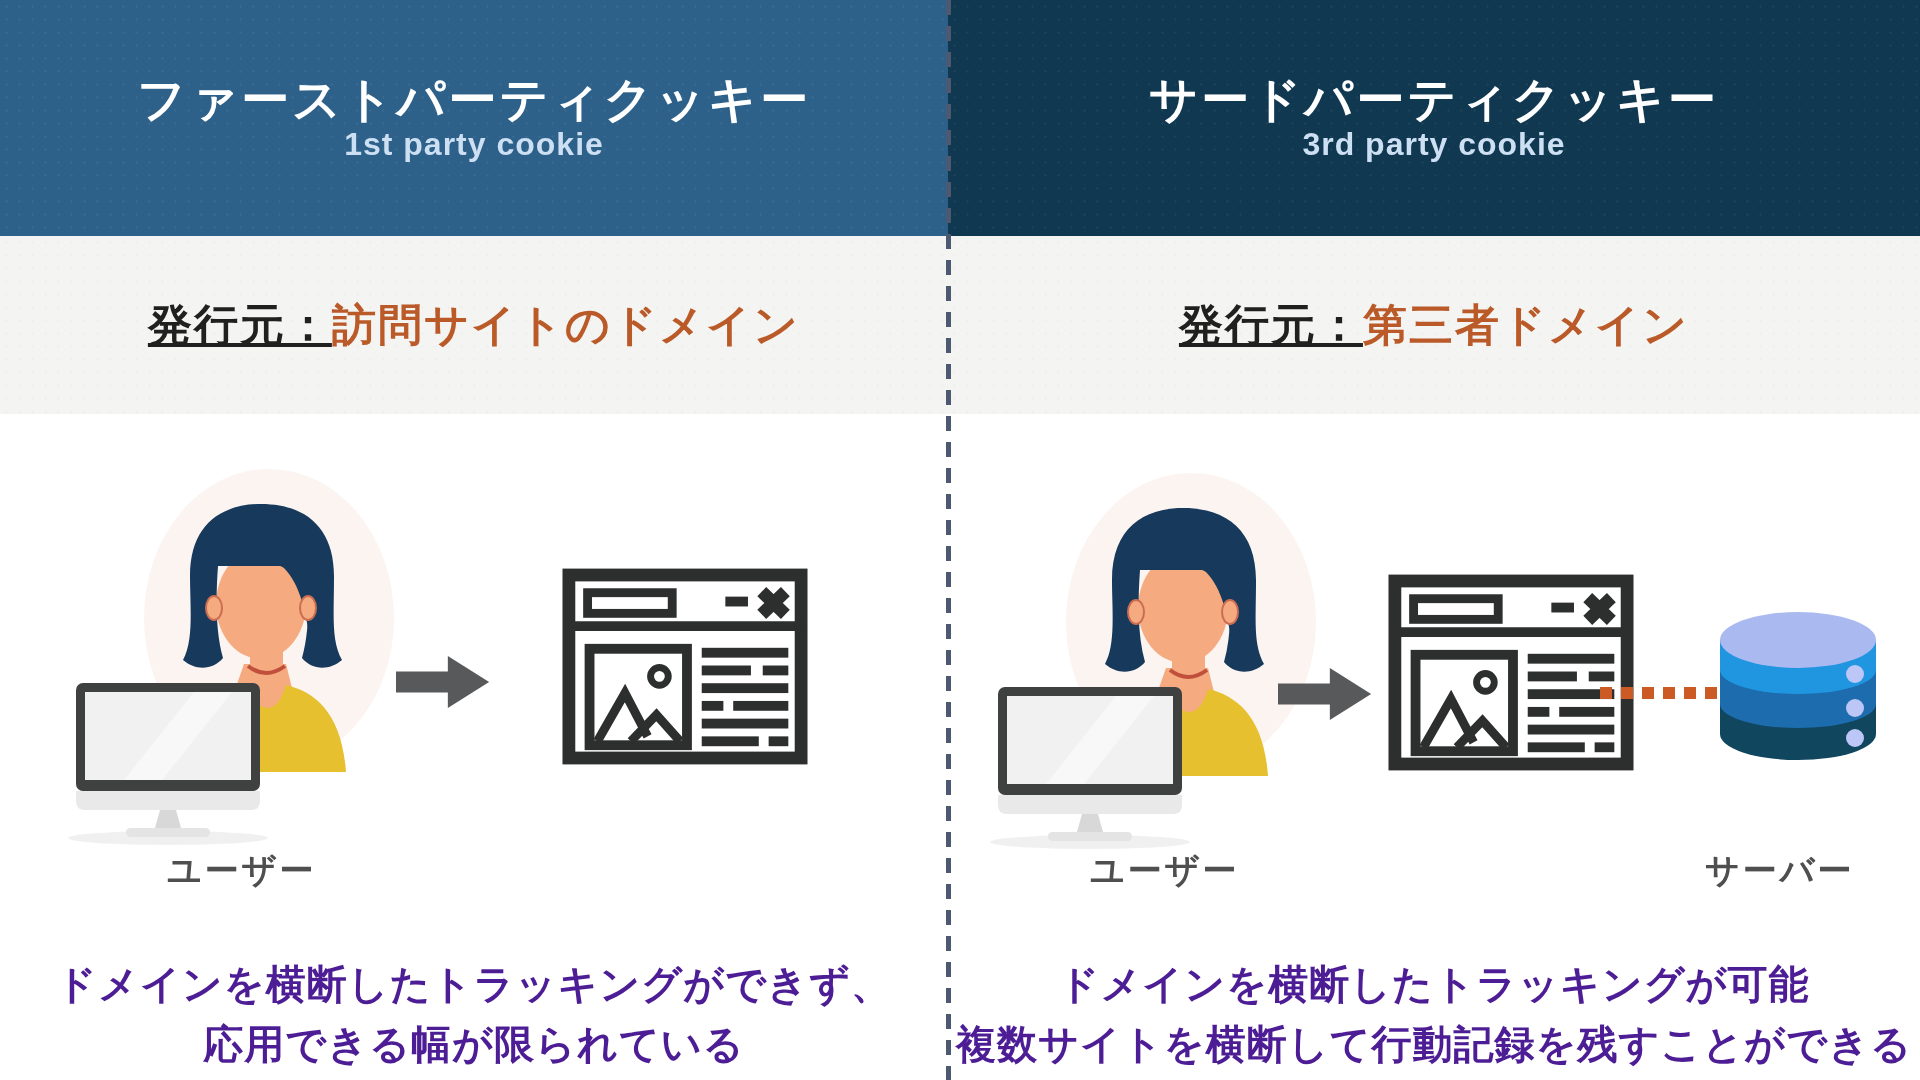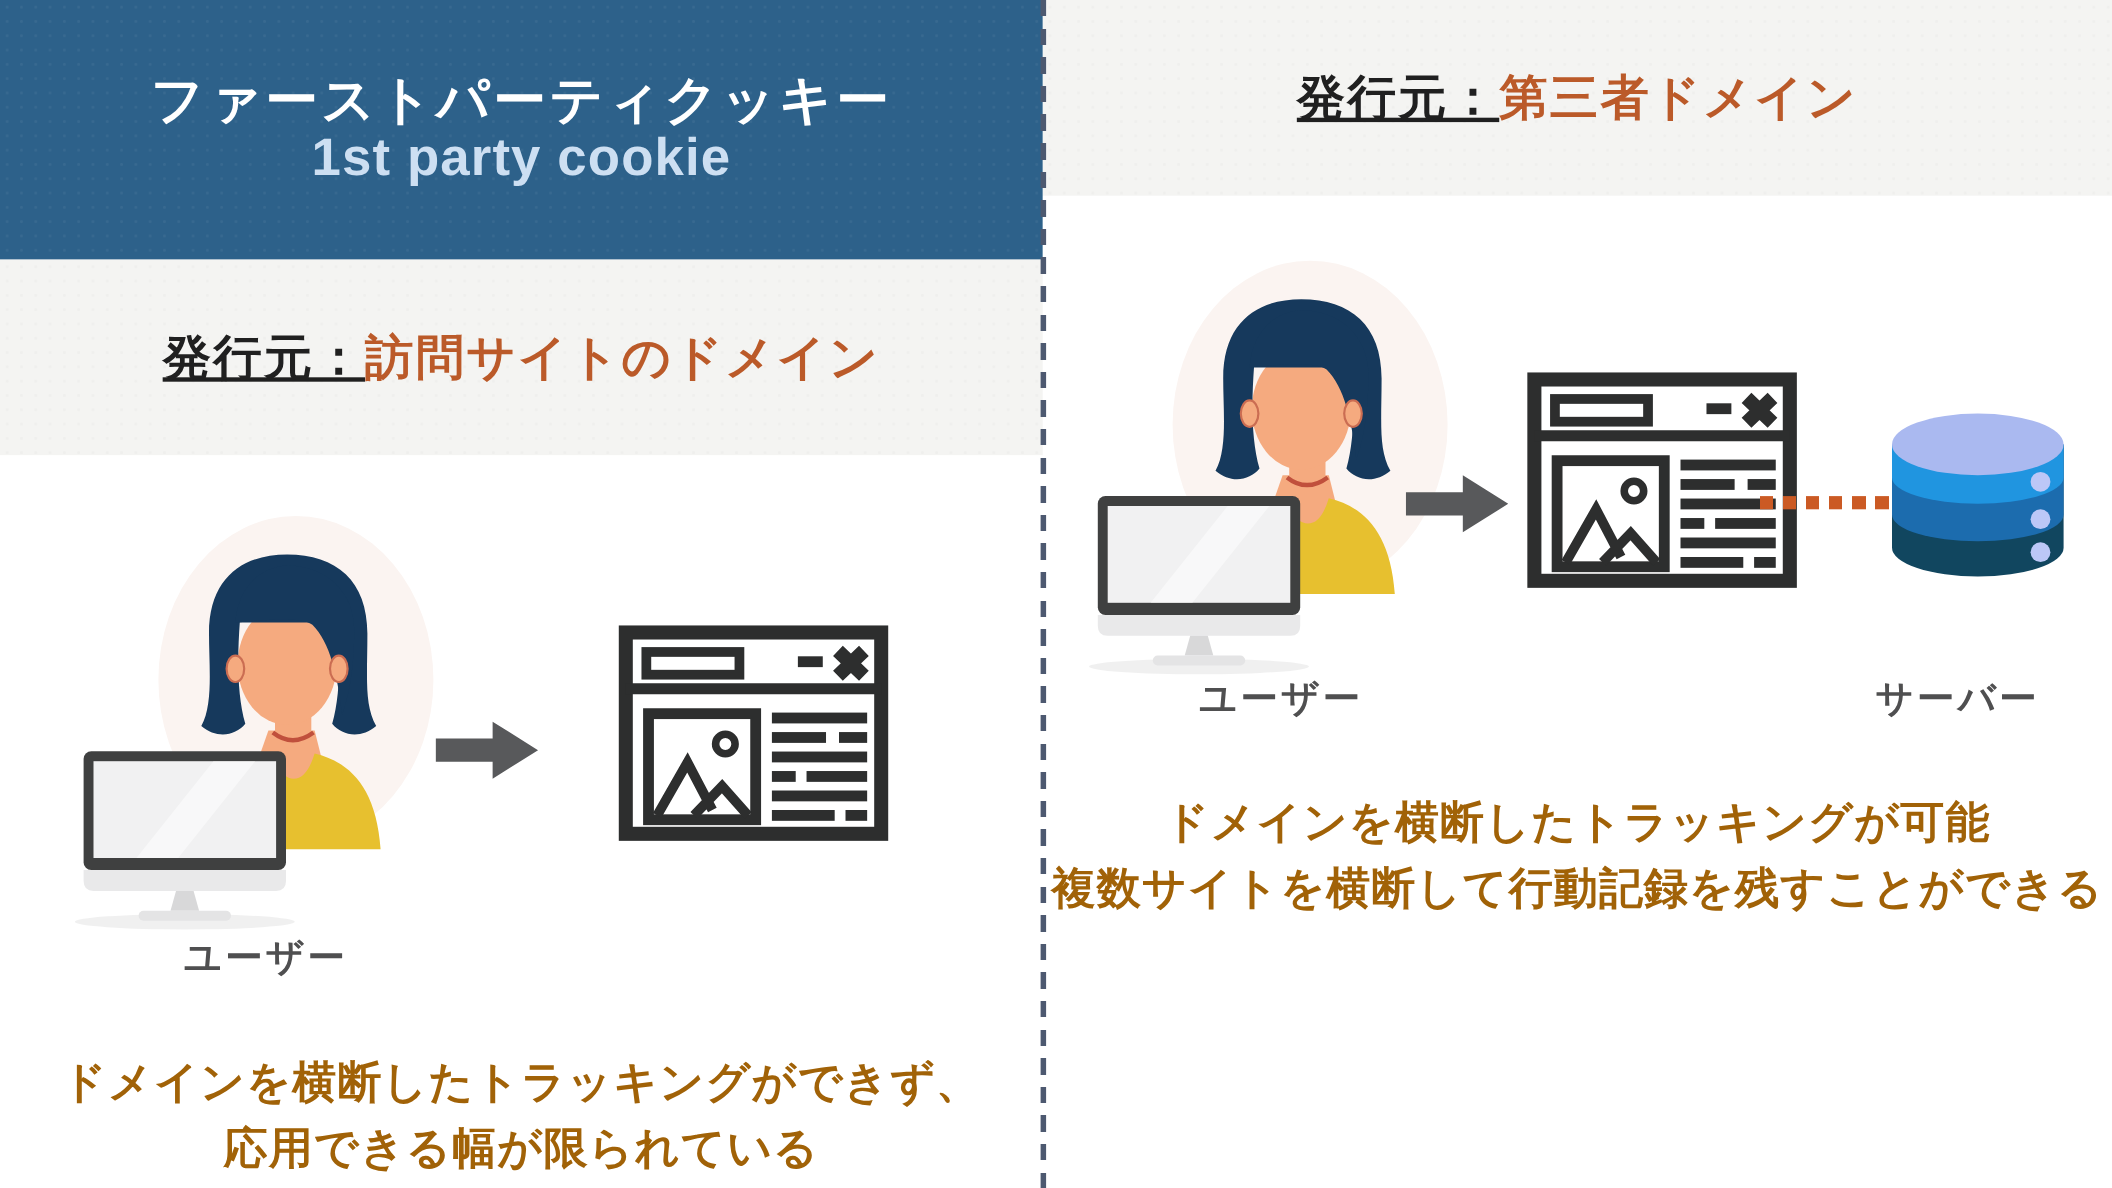--- a/index.html
+++ b/index.html
@@ -16,21 +16,21 @@
 
   .hd {
     height:236px; display:flex; flex-direction:column; align-items:center;
     justify-content:center; gap:4px;
     background-image:radial-gradient(rgba(255,255,255,0.05) 1.2px, transparent 1.3px);
     background-size:13px 13px;
   }
   .hd-left  { background-color:#2d618a; }
   .hd-right { background-color:#103851; }
   .hd-title { font-size:48px; font-weight:700; color:#ffffff; letter-spacing:3px; line-height:1; }
-  .hd-sub   { font-size:48px; font-weight:700; color:#cddff2; letter-spacing:1px; line-height:1; }
+  .hd-sub   { font-size:32px; font-weight:700; color:#cddff2; letter-spacing:1px; line-height:1; }
 
   .issuer {
     height:178px; display:flex; align-items:center; justify-content:center;
     background-color:#f4f4f2;
     background-image:radial-gradient(rgba(0,0,0,0.02) 1.2px, transparent 1.3px);
     background-size:13px 13px;
     font-size:44px; font-weight:700; letter-spacing:2px;
   }
   .issuer-label { color:#202020;text-decoration:underline; }
   .issuer-value { color:#bb5a29; }
@@ -48,21 +48,21 @@
     font-size:34px; font-weight:700; color:#4f4f50; letter-spacing:3px;
   }
 
   .dots {
     position:absolute; width:118px; height:12px; z-index:3;
     background:repeating-linear-gradient(90deg,#cb5a24 0 12px, transparent 12px 21px);
   }
 
   .desc {
     position:absolute; left:0; right:0; top:540px; text-align:center;
-    font-size:40px; font-weight:700; color:#a16207; line-height:1.5; letter-spacing:1px;
+    font-size:40px; font-weight:700; color:#4c1d95; line-height:1.5; letter-spacing:1px;
   }
 
   
   .divider {
     position:absolute; left:946px; top:0; width:5px; height:1080px; z-index:6;
     background:repeating-linear-gradient(180deg,#4d5970 0 15px, transparent 15px 26px);
   }
 </style>
 </head>
 <body>
@@ -135,20 +135,24 @@
       </svg>
 
       <div class="desc">
         <div>ドメインを横断したトラッキングができず、</div>
         <div>応用できる幅が限られている</div>
       </div>
     </div>
   </section>
 
   <section class="col">
+    <header class="hd hd-right">
+      <div class="hd-title">サードパーティクッキー</div>
+      <div class="hd-sub">3rd party cookie</div>
+    </header>
 
     <div class="issuer">
       <span class="issuer-label">発行元：</span>
         <span class="issuer-value">第三者ドメイン</span>
     </div>
 
     <div class="content">
 
       <svg class="fig" style="left:38px;top:44px" viewBox="0 0 380 440">
         <ellipse cx="205" cy="164" rx="125" ry="149" fill="#fbf4f1"></ellipse>

